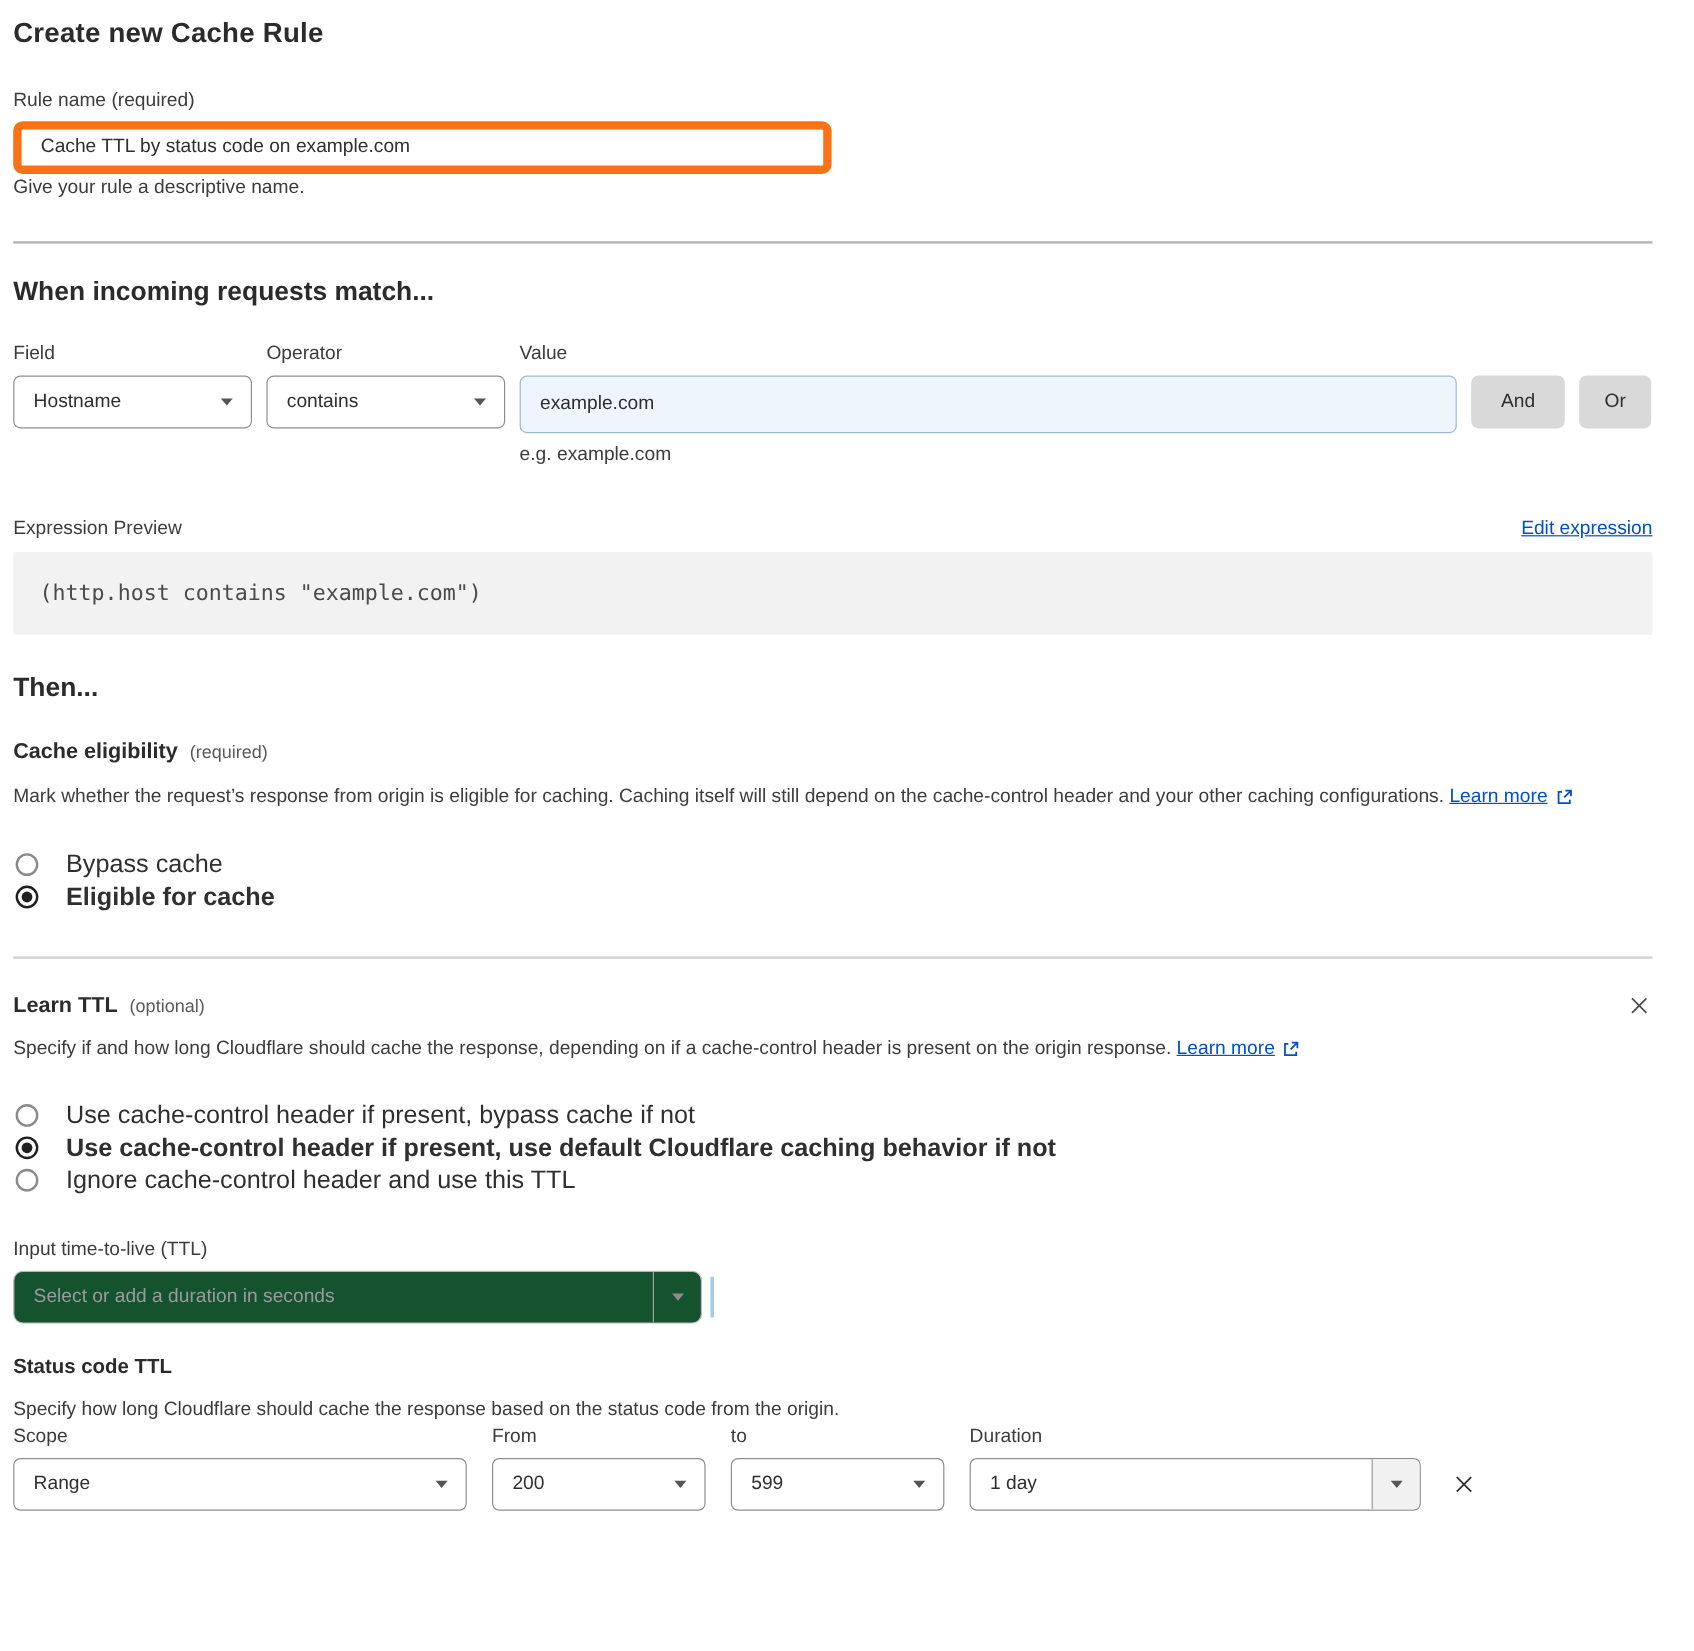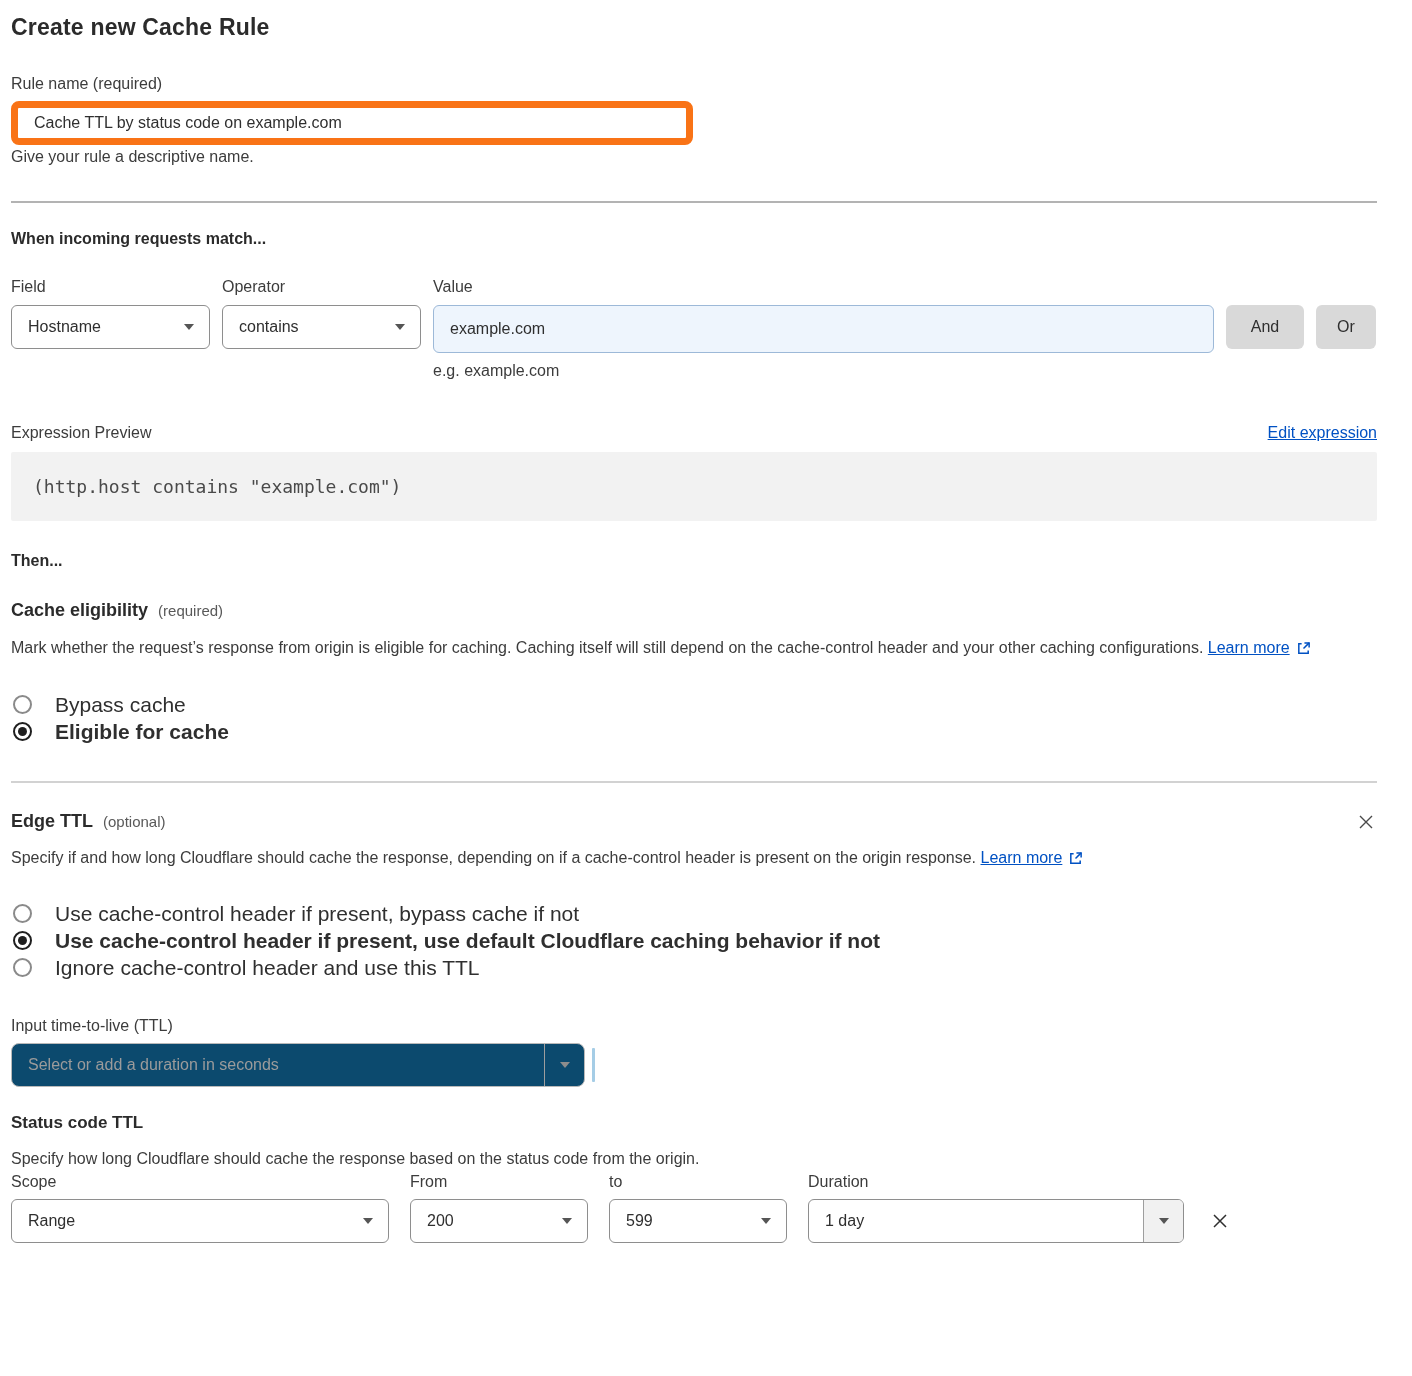--- a/index.html
+++ b/index.html
@@ -18,21 +18,21 @@
 
   .text-input {
     width:682px; height:44px; border:7px solid #f97316; border-radius:8px;
     padding:0 16px; font-size:16px; color:#2f2f2f; outline:none; background:#fff;
     font-family:"Liberation Sans","DejaVu Sans",sans-serif;
   }
 
   .divider { border:none; height:2px; background:#b3b3b3; }
   .divider.light { background:#d2d2d2; }
 
-  .section-heading { font-size:16px; font-weight:700; color:#2b2b2b; }
+  .section-heading { font-size:22px; font-weight:700; color:#2b2b2b; }
 
   .match-grid {
     display:grid;
     grid-template-columns:199px 199px 781px 78px 60px;
     column-gap:12px; row-gap:9px;
     align-items:start;
     margin-top:30px;
   }
   .ctl { height:44px; }
 
@@ -84,21 +84,21 @@
   .radio-label { font-size:21px; color:#2f2f2f; }
   .radio-row.checked .radio-label { font-weight:700; }
 
   .header-row { display:flex; justify-content:space-between; align-items:flex-start; }
   .icon-btn { background:none; border:none; cursor:pointer; padding:2px; line-height:0; }
 
   .ttl-row { display:flex; align-items:center; margin-top:8px; }
   .combo { display:flex; align-items:stretch; height:44px; border:1px solid #8e8e8e; border-radius:8px; background:#fff; overflow:hidden; cursor:pointer; }
   .combo-text { flex:1; display:flex; align-items:center; padding:0 16px; font-size:16px; color:#2f2f2f; }
   .combo-arrow { width:40px; border-left:1px solid #9e9e9e; background:#f1f1f1; display:flex; align-items:center; justify-content:center; }
-  .combo.disabled { background:#0c4a6e; border-color:#b9b9b9; border-radius:8px; }
+  .combo.disabled { background:#14532d; border-color:#b9b9b9; border-radius:8px; }
   .combo.disabled .combo-text { color:#9b9b9b; }
   .combo.disabled .combo-arrow { background:transparent; border-left-color:#9e9e9e; }
   .combo.disabled .caret { border-top-color:#8d8d8d; }
   .combo.duration { border-radius:6px; }
   .ttl-caret-line { width:3px; height:34px; background:#a5cde6; margin-left:7px; border-radius:1px; }
 
   .status-grid {
     display:grid;
     grid-template-columns:378px 178px 178px 376px auto;
     column-gap:21px; row-gap:8px;
@@ -183,21 +183,21 @@
     <span class="radio-circle">
         <span class="radio-dot"></span>
       </span>
     <span class="radio-label">Eligible for cache</span>
   </div>
 
   <hr class="divider light" style="margin-top:36px;">
 
   <div class="header-row" style="margin-top:28px;">
     <div class="subsection-title-row">
-      <span class="subsection-title">Edge TTL</span>
+      <span class="subsection-title">Learn TTL</span>
       <span class="badge">(optional)</span>
     </div>
     <button class="icon-btn">
       <svg width="18" height="18" viewBox="0 0 18 18" fill="none" stroke="#4a4a4a" stroke-width="1.4">
           <path d="M3 3l12 12M15 3L3 15"></path>
         </svg>
     </button>
   </div>
   <p class="desc" style="margin-top:11px;"><span>Specify if and how long Cloudflare should cache the response, depending on if a cache-control header is present on the origin response.</span>
     <span class="learn-more">

